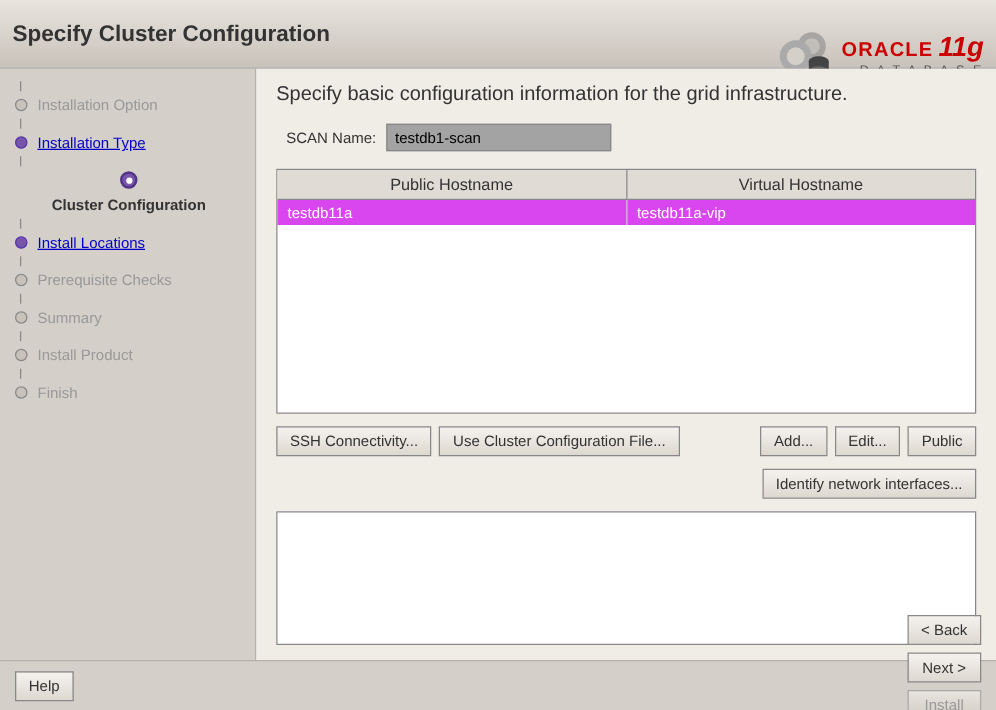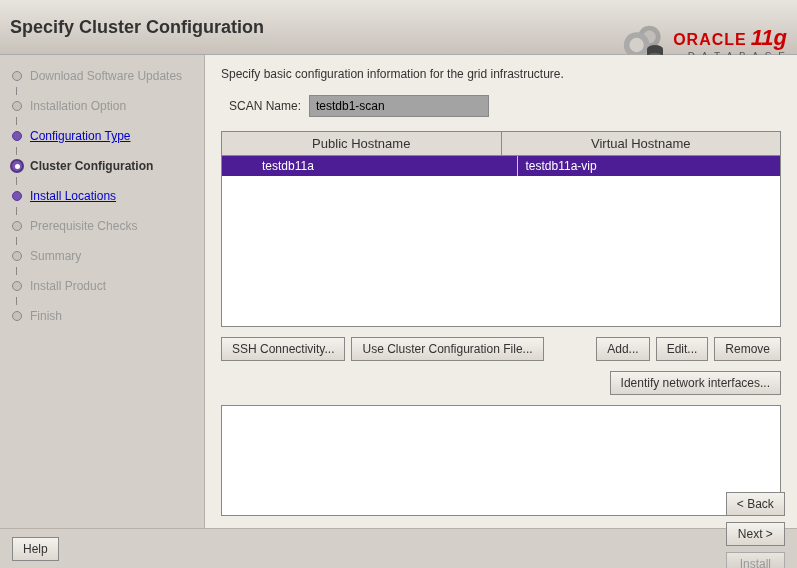--- a/index.html
+++ b/index.html
@@ -76,20 +76,21 @@
       align-items: center;
       padding: 4px 8px 4px 10px;
       color: #555;
       cursor: default;
       gap: 6px;
       font-size: 12px;
     }
     .sidebar-item.active {
       color: #333;
       font-weight: bold;
+      flex-direction: column;
     }
     .sidebar-item.link {
       color: #0000cc;
       text-decoration: underline;
       cursor: pointer;
     }
     .sidebar-item.disabled {
       color: #999;
     }
     .sidebar-dot {
@@ -133,21 +134,21 @@
     
     .content {
       flex: 1;
       background: #f0ece6;
       padding: 12px 16px;
       display: flex;
       flex-direction: column;
       gap: 10px;
     }
     .content-desc {
-      font-size: 12px;
+      font-size: 16px;
       color: #333;
       margin-bottom: 4px;
     }
     .scan-row {
       display: flex;
       align-items: center;
       gap: 8px;
       margin-bottom: 4px;
     }
     .scan-label {
@@ -188,22 +189,21 @@
       border-right: none;
     }
     .table-body {
       min-height: 170px;
     }
     .table-row {
       display: flex;
       cursor: pointer;
     }
     .table-row.selected {
-      background: #4c1d95;
-      padding-left: 32px;
+      background: #d946ef;
     }
     .table-cell {
       flex: 1;
       padding: 3px 8px;
       font-size: 12px;
       border-right: 1px solid #ccc;
     }
     .table-row.selected .table-cell {
       color: white;
     }
@@ -295,41 +295,35 @@
       </div>
       <div class="oracle-db">D A T A B A S E</div>
     </div>
   </div>
 </div>
 
 <div class="main-layout">
 
   <div class="sidebar">
 
+    <div class="sidebar-line" style="margin-left:16px;"></div>
+
     <div class="sidebar-item disabled">
       <div class="sidebar-dot">
         <div class="dot-circle"></div>
       </div>
-      <span>Download Software Updates</span>
-    </div>
-    <div class="sidebar-line" style="margin-left:16px;"></div>
-
-    <div class="sidebar-item disabled">
-      <div class="sidebar-dot">
-        <div class="dot-circle"></div>
-      </div>
       <span>Installation Option</span>
     </div>
     <div class="sidebar-line" style="margin-left:16px;"></div>
 
     <div class="sidebar-item link">
       <div class="sidebar-dot">
         <div class="dot-circle" style="background:#7755aa;border-color:#5533aa;"></div>
       </div>
-      <span>Configuration Type</span>
+      <span>Installation Type</span>
     </div>
     <div class="sidebar-line" style="margin-left:16px;"></div>
 
     <div class="sidebar-item active">
       <div class="sidebar-dot">
         <div class="dot-active">
           <div class="dot-active-inner"></div>
         </div>
       </div>
       <span>Cluster Configuration</span>
@@ -397,21 +391,21 @@
           <div class="table-cell">testdb11a-vip</div>
         </div>
       </div>
     </div>
 
     <div class="btn-row">
       <button class="btn">SSH Connectivity...</button>
       <button class="btn">Use Cluster Configuration File...</button>
       <button class="btn btn-right">Add...</button>
       <button class="btn">Edit...</button>
-      <button class="btn">Remove</button>
+      <button class="btn">Public</button>
     </div>
 
     <div class="identify-row">
       <button class="btn">Identify network interfaces...</button>
     </div>
 
     <div class="info-box"></div>
 
   </div>
 </div>

